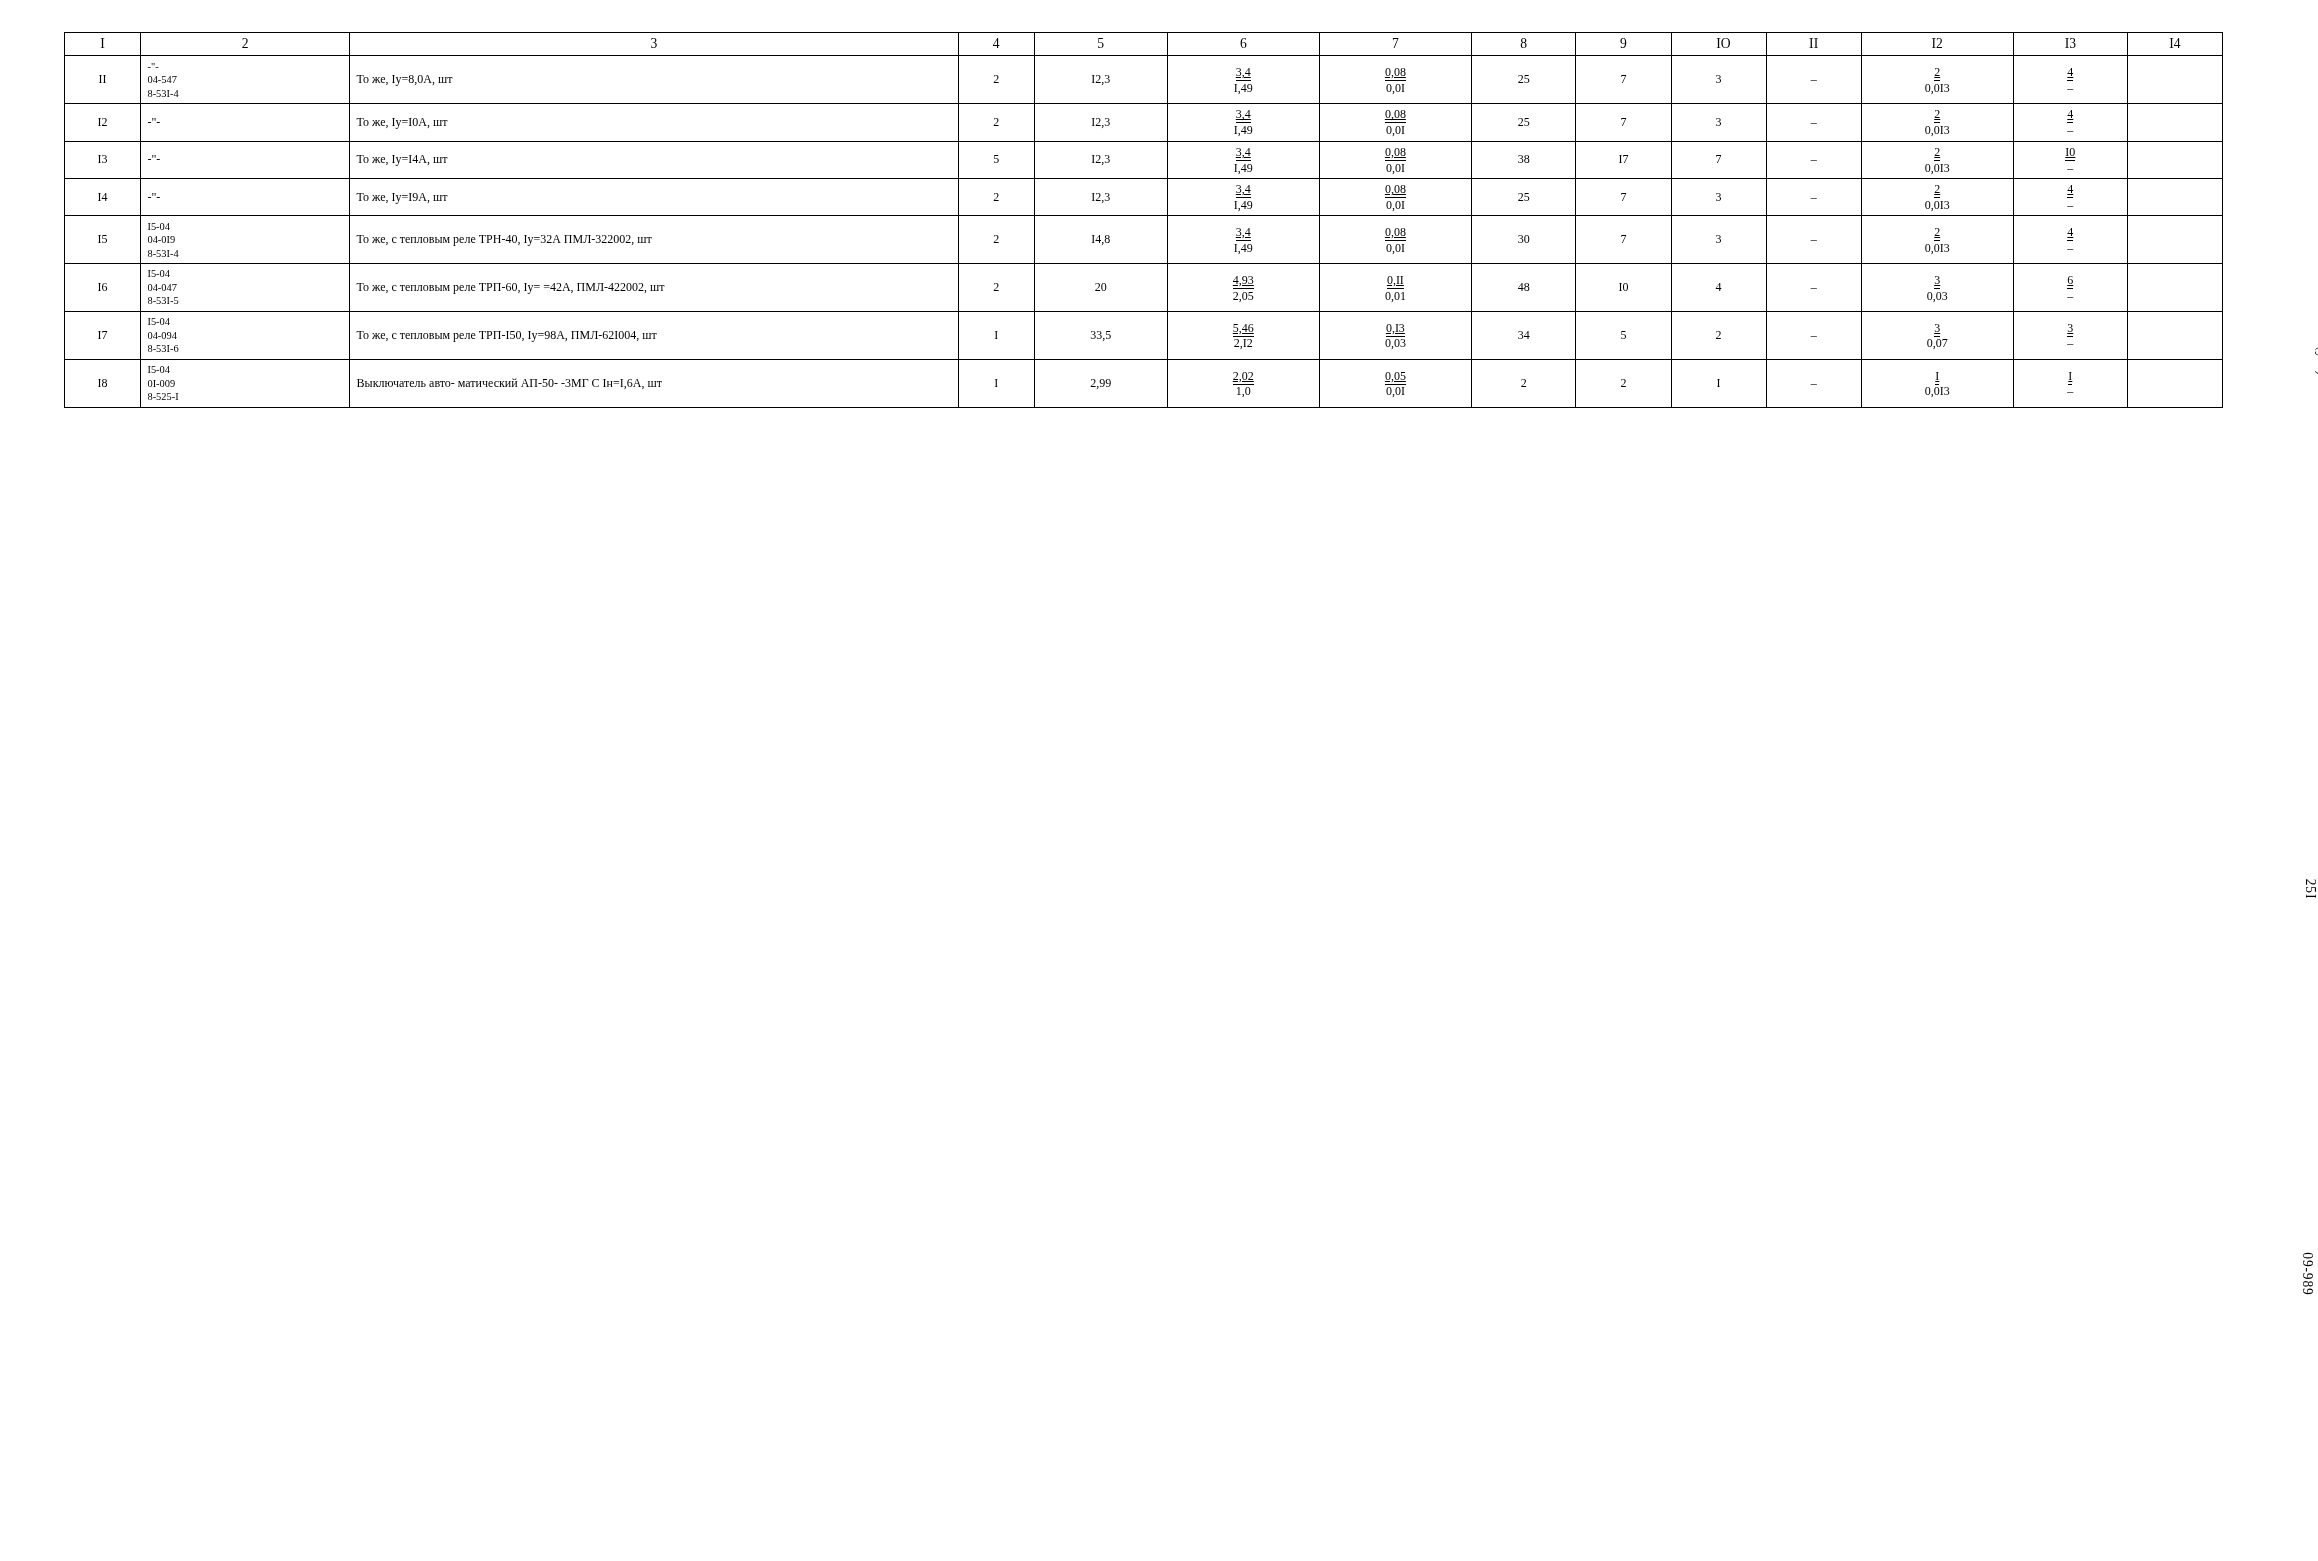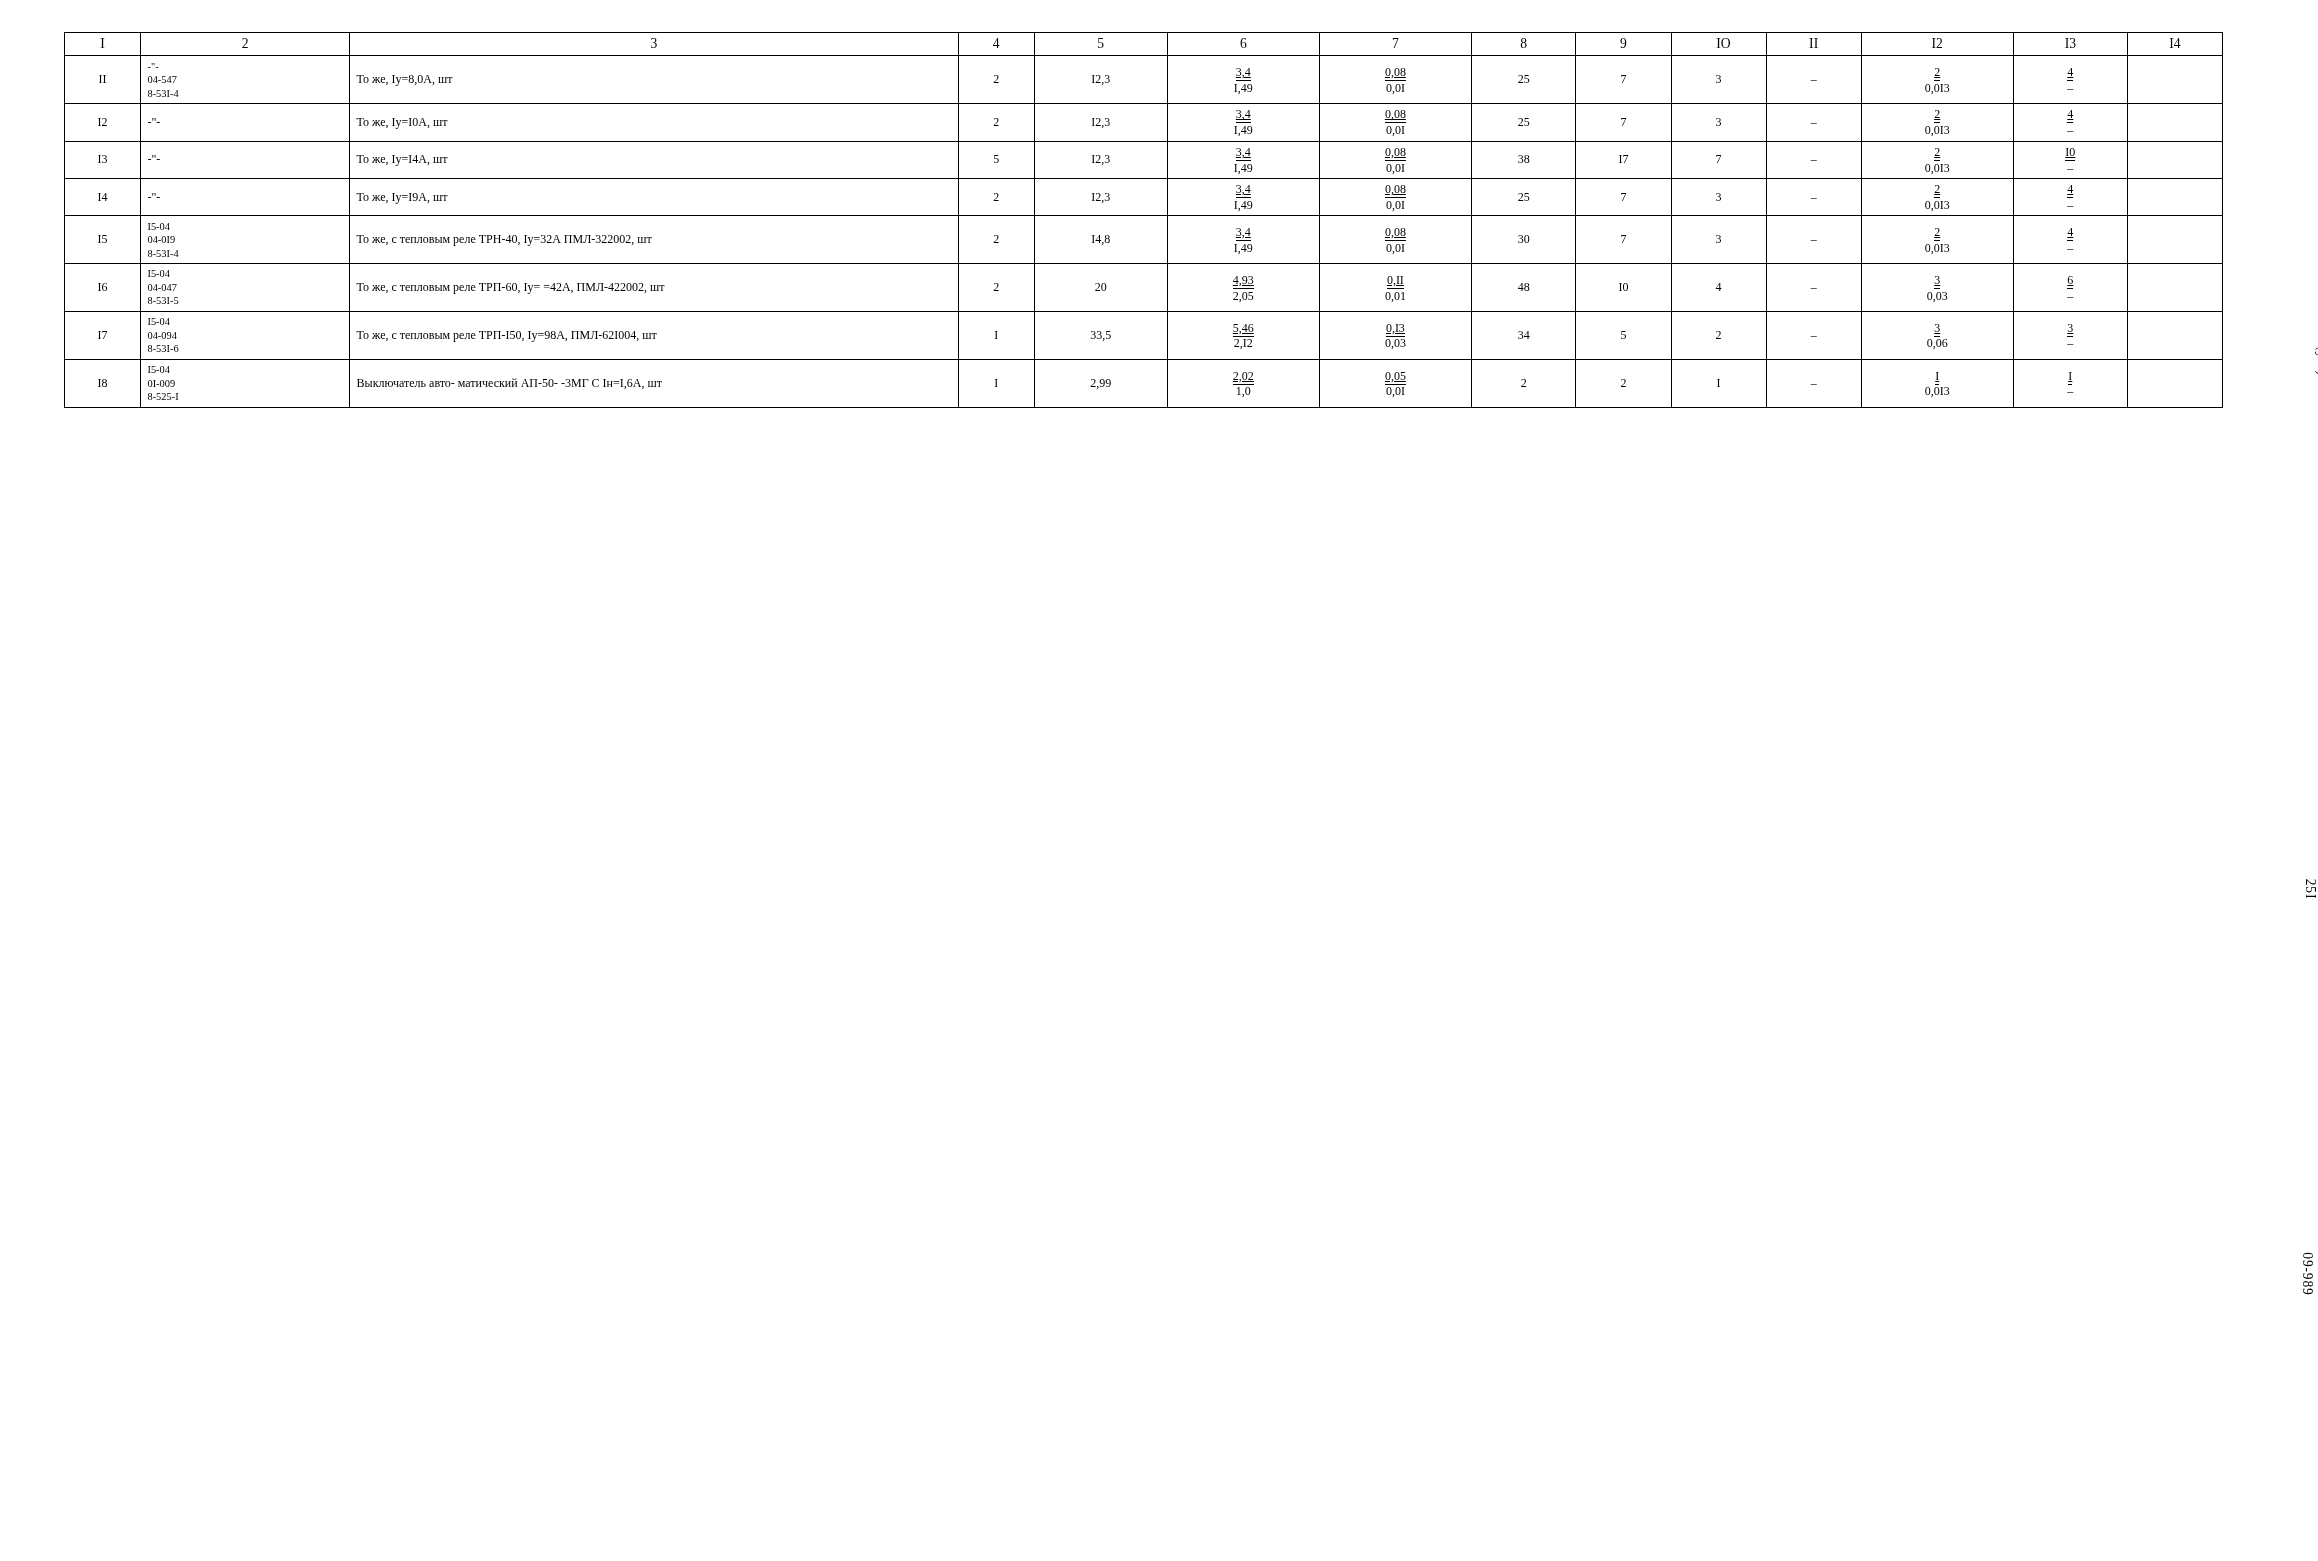--- a/index.html
+++ b/index.html
@@ -368,21 +368,21 @@
             <span class="den">0,03</span>
           </div>
         </td>
         <td>34</td>
         <td>5</td>
         <td>2</td>
         <td>–</td>
         <td>
           <div class="fraction">
             <span class="num">3</span>
-            <span class="den">0,06</span>
+            <span class="den">0,07</span>
           </div>
         </td>
         <td>
           <div class="fraction">
             <span class="num underlined">3</span>
             <span class="den">–</span>
           </div>
         </td>
         <td></td>
       </tr>

